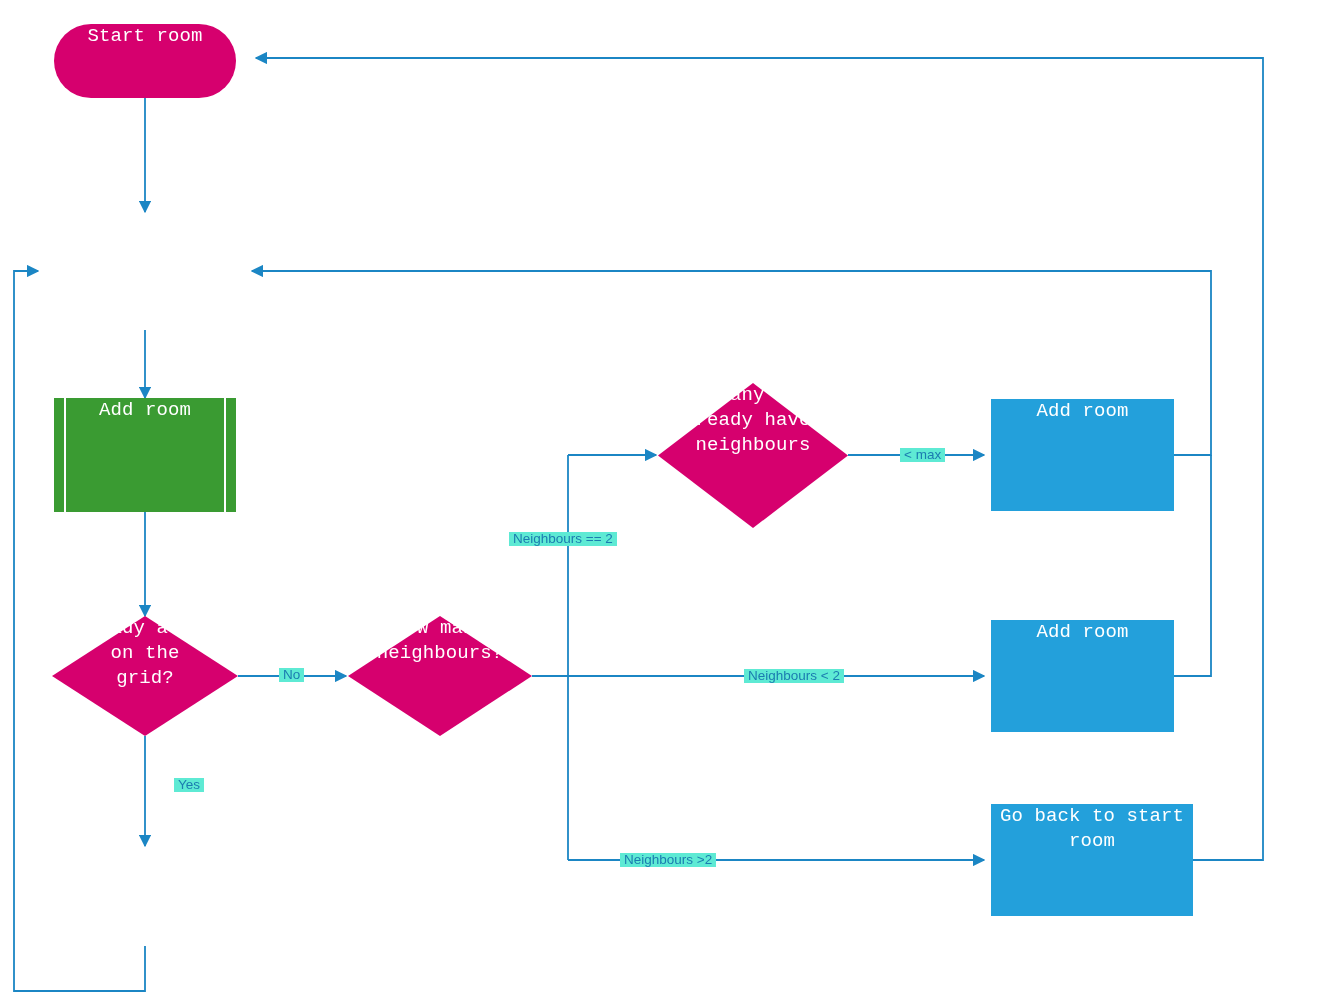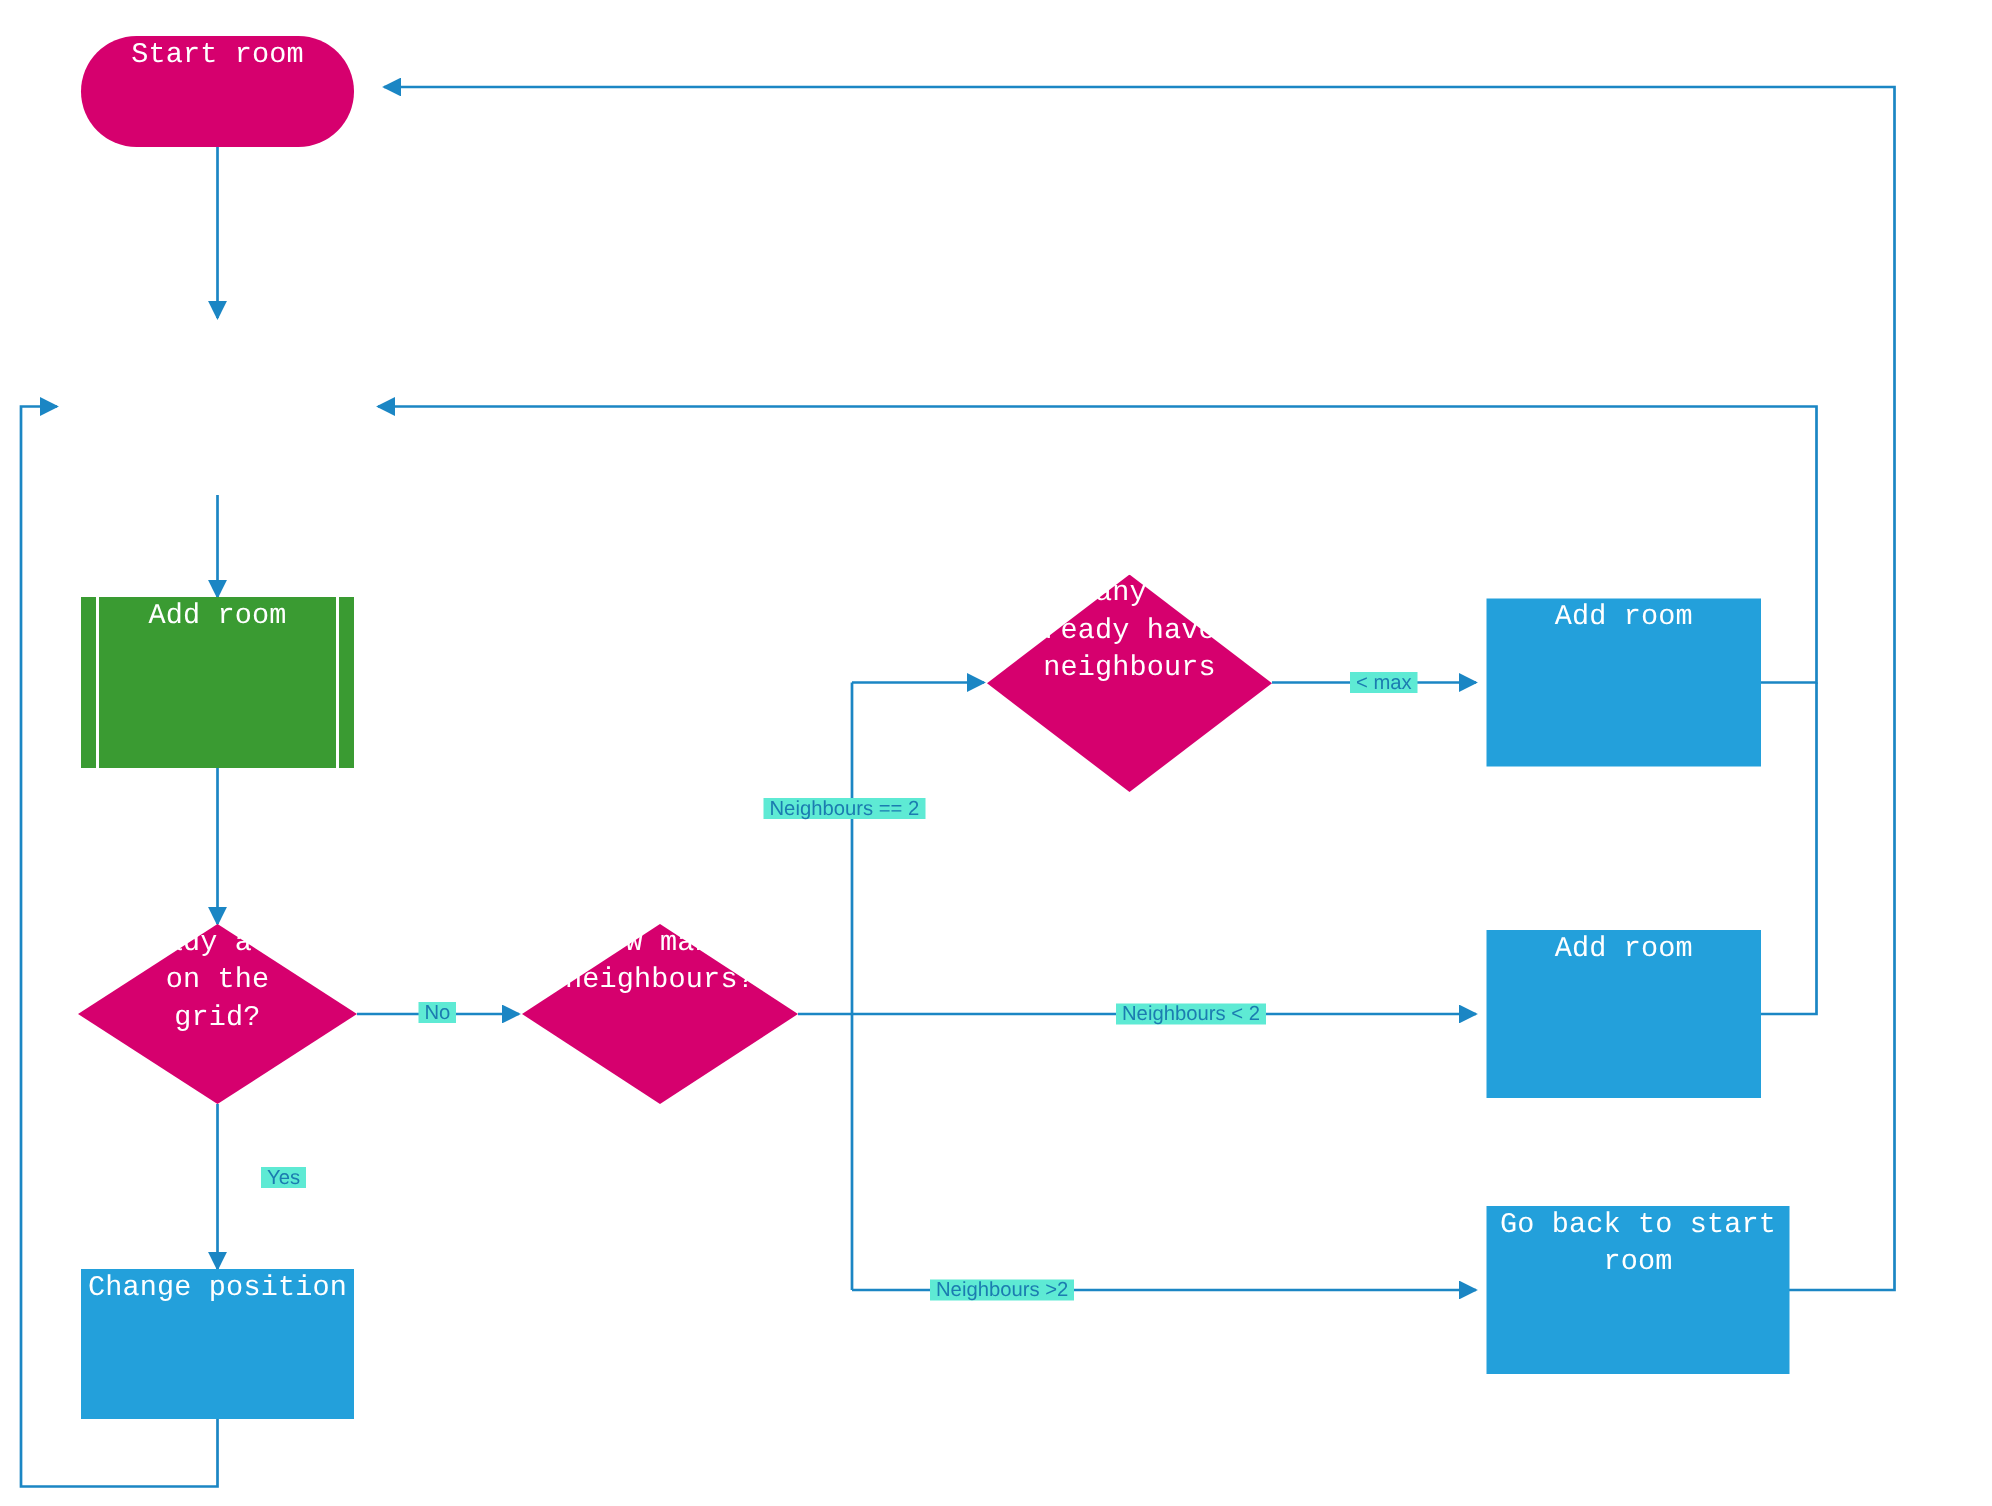--- a/index.html
+++ b/index.html
@@ -156,23 +156,20 @@
   </div>
 
   <div class="node shape-process" style="left:991px; top:620px; width:183px; height:112px;">
     <span class="label">Add room</span>
   </div>
 
   <div class="node shape-process" style="left:991px; top:804px; width:202px; height:112px;">
     <span class="label">Go back to start room</span>
   </div>
 
-  <div class="node shape-process" style="left:54px; top:846px; width:182px; height:100px;">
-    <span class="label">Change position</span>
-  </div>
 
   <div class="edge-label" style="left:279px; top:668px;">No</div>
 
   <div class="edge-label" style="left:130px; top:778px;margin-left:44px;">Yes</div>
 
   <div class="edge-label" style="left:509px; top:532px;">Neighbours == 2</div>
 
   <div class="edge-label" style="left:708px; top:669px;margin-left:36px;">Neighbours &lt; 2</div>
 
   <div class="edge-label" style="left:620px; top:853px;">Neighbours &gt;2</div>

